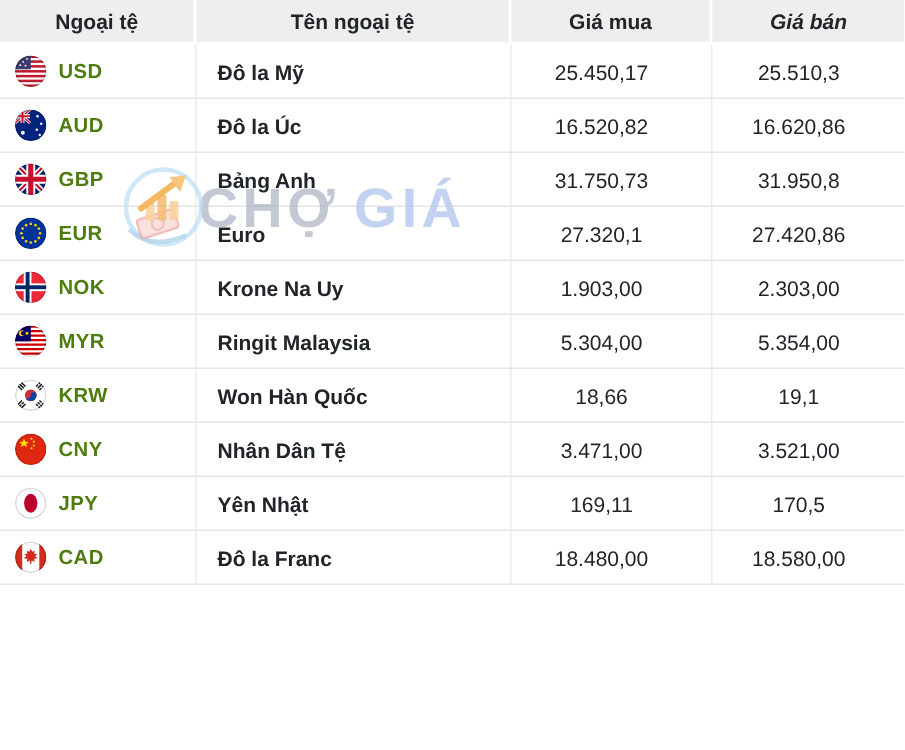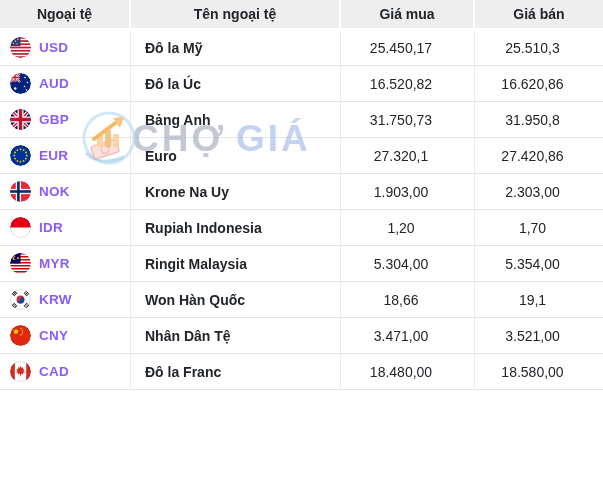--- a/index.html
+++ b/index.html
@@ -14,41 +14,41 @@
   table.rates {
     width:603px; border-collapse:separate; border-spacing:0; table-layout:fixed;
   }
   col.c1{width:131px;} col.c2{width:210px;} col.c3{width:134px;} col.c4{width:128px;}
 
   th {
     background:#eeeeee; height:30px; font-size:14px; font-weight:bold;
     text-align:center; vertical-align:middle; color:#212529;
     border-right:2px solid #ffffff; border-bottom:2px solid #ffffff;
   }
-  th:last-child { border-right:none; }
+  th:last-child { border-right:none;font-style:italic; }
 
   td {
     height:36px; vertical-align:middle; font-size:14px;
     border-bottom:1px solid #e4e4e4; border-right:1px solid #ebebeb;
     background:transparent;
   }
   td:last-child { border-right:none; }
 
   td.cell-code { padding-left:10px; }
   td.cell-name { padding-left:14px;font-weight:bold; }
   td.cell-buy, td.cell-sell { text-align:center; padding-right:13px; }
 
   .code-wrap { display:flex; align-items:center; gap:8px; }
   .flag {
     width:21px; height:21px; flex:0 0 21px; display:inline-block;
     border-radius:50%; overflow:hidden;
   }
   .flag svg { display:block; }
   .code {
-    color:#8b5cf6; font-weight:bold; font-size:13.5px; letter-spacing:.3px;
+    color:#4d7c0f; font-weight:bold; font-size:13.5px; letter-spacing:.3px;
     cursor:pointer;
   }
 
   
   .watermark {
     position:absolute; left:80px; top:101px; width:300px; height:74px;
     display:flex; align-items:center; pointer-events:none; z-index:5;
   }
   .wm-logo { width:58px; height:58px; opacity:.8; flex:0 0 58px; }
   .wm-text {
@@ -246,42 +246,20 @@
                 </svg>
               </span>
           <span class="code">NOK</span>
         </span>
       </td>
       <td class="cell-name">Krone Na Uy</td>
       <td class="cell-buy">1.903,00</td>
       <td class="cell-sell">2.303,00</td>
     </tr>
 
-    <tr>
-      <td class="cell-code">
-        <span class="code-wrap">
-          <span class="flag">
-                <svg width="21" height="21" viewBox="0 0 21 21">
-                  <clipPath id="cpid">
-                    <circle cx="10.5" cy="10.5" r="10.5"></circle>
-                  </clipPath>
-                  <g clip-path="url(#cpid)">
-                    <rect width="21" height="21" fill="#fff"></rect>
-                    <rect width="21" height="10.5" fill="#e70011"></rect>
-                  </g>
-                  <circle cx="10.5" cy="10.5" r="10" fill="none" stroke="rgba(0,0,0,.15)"></circle>
-                </svg>
-              </span>
-          <span class="code">IDR</span>
-        </span>
-      </td>
-      <td class="cell-name">Rupiah Indonesia</td>
-      <td class="cell-buy">1,20</td>
-      <td class="cell-sell">1,70</td>
-    </tr>
 
     <tr>
       <td class="cell-code">
         <span class="code-wrap">
           <span class="flag">
                 <svg width="21" height="21" viewBox="0 0 21 21">
                   <clipPath id="cpmy">
                     <circle cx="10.5" cy="10.5" r="10.5"></circle>
                   </clipPath>
                   <g clip-path="url(#cpmy)">
@@ -371,20 +349,42 @@
                 </svg>
               </span>
           <span class="code">CNY</span>
         </span>
       </td>
       <td class="cell-name">Nhân Dân Tệ</td>
       <td class="cell-buy">3.471,00</td>
       <td class="cell-sell">3.521,00</td>
     </tr>
 
+    <tr>
+      <td class="cell-code">
+        <span class="code-wrap">
+          <span class="flag">
+                <svg width="21" height="21" viewBox="0 0 21 21">
+                  <clipPath id="cpjp">
+                    <circle cx="10.5" cy="10.5" r="10.5"></circle>
+                  </clipPath>
+                  <g clip-path="url(#cpjp)">
+                    <rect width="21" height="21" fill="#fff"></rect>
+                    <ellipse cx="10.5" cy="10.5" rx="4.4" ry="6.4" fill="#bc002d"></ellipse>
+                  </g>
+                  <circle cx="10.5" cy="10.5" r="10" fill="none" stroke="rgba(0,0,0,.15)"></circle>
+                </svg>
+              </span>
+          <span class="code">JPY</span>
+        </span>
+      </td>
+      <td class="cell-name">Yên Nhật</td>
+      <td class="cell-buy">169,11</td>
+      <td class="cell-sell">170,5</td>
+    </tr>
 
     <tr>
       <td class="cell-code">
         <span class="code-wrap">
           <span class="flag">
                 <svg width="21" height="21" viewBox="0 0 21 21">
                   <clipPath id="cpca">
                     <circle cx="10.5" cy="10.5" r="10.5"></circle>
                   </clipPath>
                   <g clip-path="url(#cpca)">

